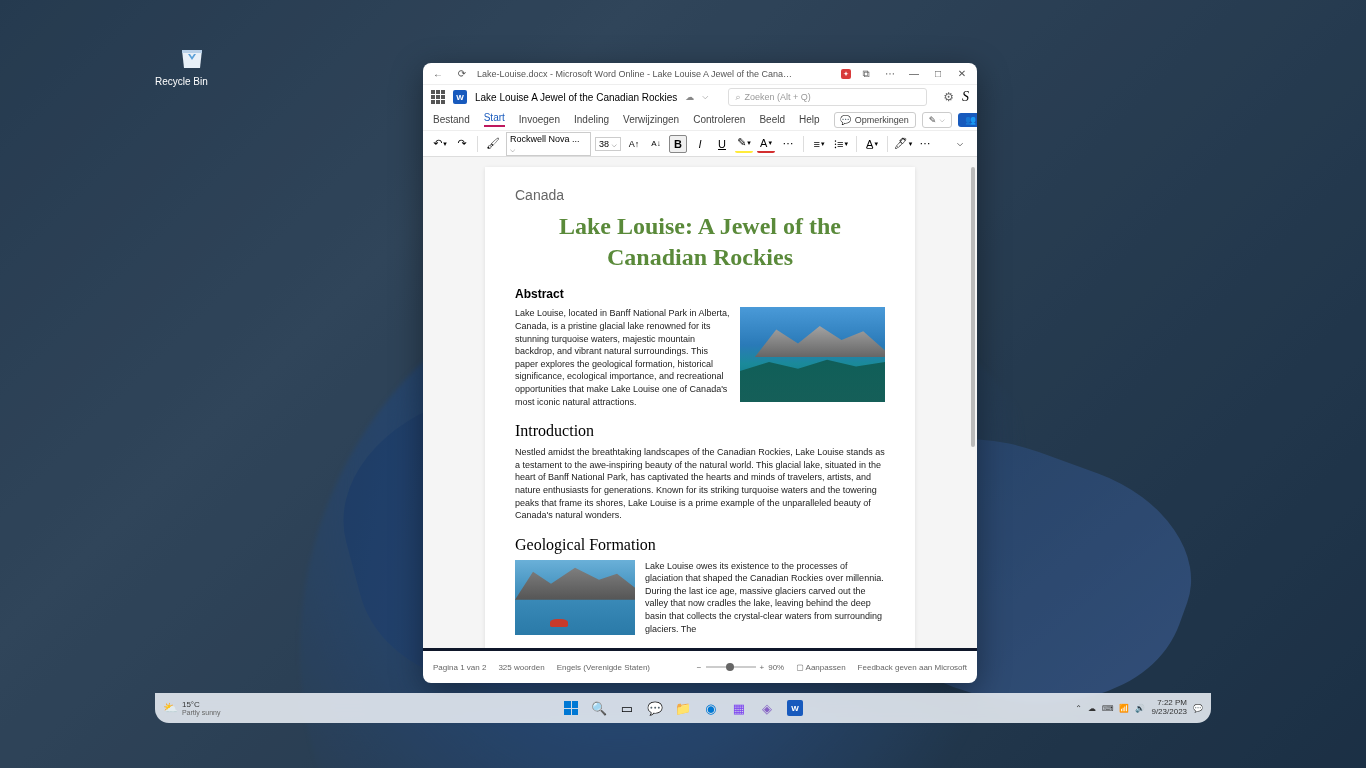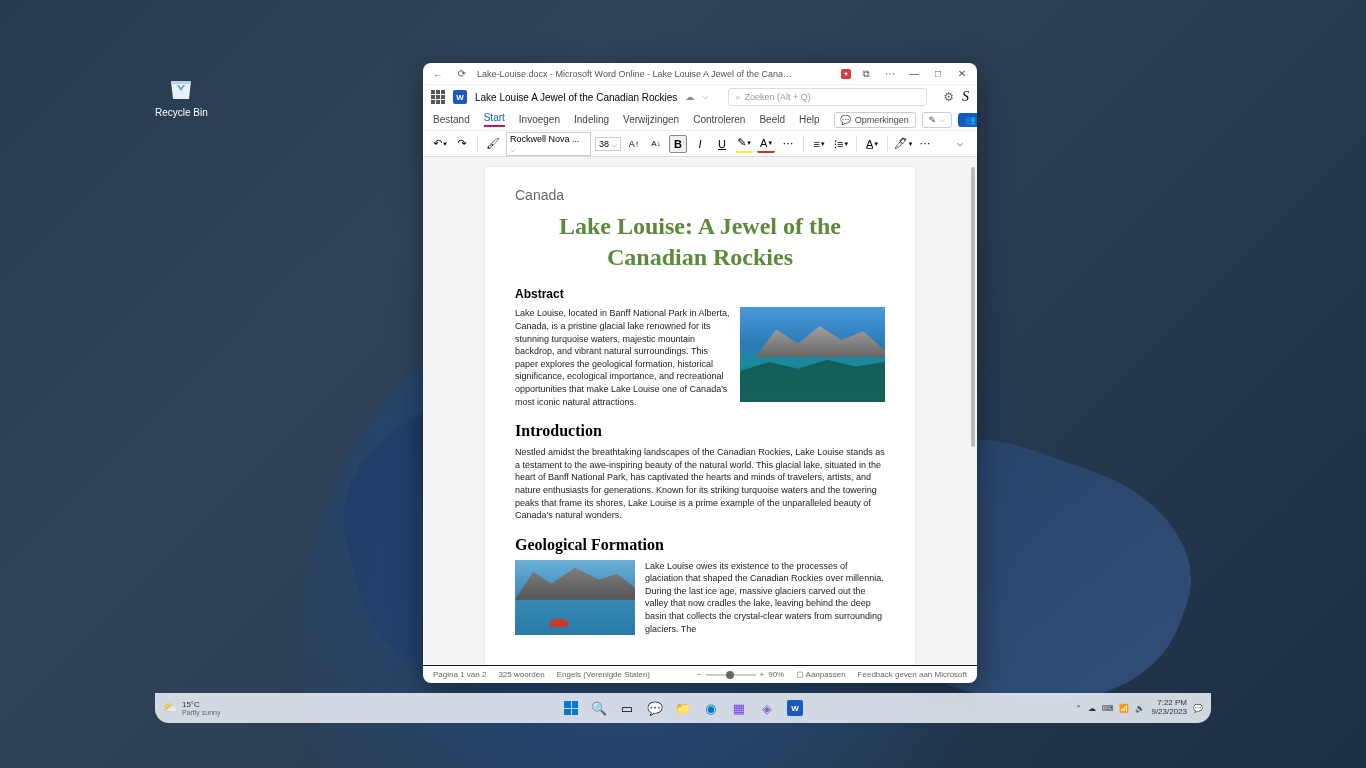--- a/index.html
+++ b/index.html
@@ -1,21 +1,21 @@
 <!DOCTYPE html>
 <html><head>
 <meta charset="utf-8">
 <style>
 *{margin:0;padding:0;box-sizing:border-box;font-family:'Segoe UI',sans-serif}
 body{width:1366px;height:768px;background:linear-gradient(135deg,#3a5a7a 0%,#4a6a8a 30%,#2a4a6a 100%);position:relative;overflow:hidden}
 .wallpaper-shape{position:absolute;width:800px;height:800px;background:radial-gradient(ellipse at 40% 30%,#4a7ab8 0%,#3a6aa8 30%,transparent 60%);border-radius:50%;top:250px;left:300px;filter:blur(2px)}
 .wallpaper-shape2{position:absolute;width:400px;height:300px;background:linear-gradient(120deg,#2a5a9a 0%,#4a7ac8 100%);border-radius:40% 60% 50% 50%;top:380px;left:350px;transform:rotate(-15deg);opacity:0.8}
 .wallpaper-shape3{position:absolute;width:350px;height:250px;background:linear-gradient(120deg,#3a6aaa 0%,#5a8ad8 100%);border-radius:50% 40% 60% 50%;top:450px;right:180px;transform:rotate(20deg);opacity:0.7}
 .overlay{position:absolute;inset:0;background:rgba(0,0,0,0.35)}
-.desktop-icon{position:absolute;top:71px;left:155px;text-align:center;color:#fff;font-size:10px}
+.desktop-icon{position:absolute;top:40px;left:155px;text-align:right;color:#fff;font-size:10px}
 .desktop-icon svg{width:32px;height:32px;margin-bottom:2px}
 .window{position:absolute;top:63px;left:423px;width:554px;height:620px;background:#fff;border-radius:8px;box-shadow:0 8px 32px rgba(0,0,0,0.4);display:flex;flex-direction:column;overflow:hidden}
 .titlebar{height:22px;display:flex;align-items:center;padding:0 6px;font-size:9px;color:#555;gap:6px;border-bottom:1px solid #eee}
 .titlebar .spacer{flex:1}
 .titlebar button{background:none;border:none;width:18px;height:18px;cursor:pointer;font-size:10px;color:#555;display:flex;align-items:center;justify-content:center}
 .appbar{height:24px;display:flex;align-items:center;padding:0 8px;gap:8px;font-size:10px}
 .waffle{width:14px;height:14px;display:grid;grid-template-columns:repeat(3,1fr);gap:1px}
 .waffle span{background:#555}
 .word-icon{width:14px;height:14px;background:#185abd;color:#fff;font-size:8px;font-weight:bold;display:flex;align-items:center;justify-content:center;border-radius:2px}
 .search{flex:1;max-width:200px;height:18px;border:1px solid #ddd;border-radius:3px;display:flex;align-items:center;padding:0 6px;font-size:9px;color:#999;gap:4px;margin-left:12px}
@@ -29,33 +29,33 @@
 .toolbar .sep{width:1px;height:16px;background:#ddd;margin:0 2px}
 .toolbar select,.toolbar .sel{border:1px solid #ccc;font-size:9px;padding:1px 3px;background:#fff}
 .toolbar button{background:none;border:none;width:18px;height:18px;font-size:11px;cursor:pointer;display:flex;align-items:center;justify-content:center;border-radius:2px}
 .toolbar button.on{border:1px solid #888;background:#f0f0f0}
 .toolbar .drop::after{content:'▾';font-size:7px;margin-left:1px}
 .document-area{flex:1;background:#f5f5f5;overflow-y:auto;padding:10px 30px;position:relative}
 .page{background:#fff;width:430px;margin:0 auto;padding:20px 30px;box-shadow:0 1px 4px rgba(0,0,0,0.1);min-height:560px}
 .doc-header{font-size:14px;color:#666;margin-bottom:8px}
 .doc-title{font-family:Georgia,serif;font-size:24px;font-weight:bold;color:#5a8a3a;text-align:center;line-height:1.3;margin-bottom:14px}
 .doc-h2{font-size:12px;font-weight:bold;margin:12px 0 6px}
-.doc-h3{font-family:Georgia,serif;font-size:16px;font-weight:bold;margin:14px 0 6px}
+.doc-h3{font-family:Georgia,serif;font-size:16px;font-weight:normal;margin:14px 0 6px}
 .doc-p{font-size:9px;line-height:1.4;color:#222}
 .abstract-row{display:flex;gap:10px}
 .abstract-row .doc-p{flex:1}
 .img-lake{width:145px;height:95px;background:linear-gradient(180deg,#4a9ad8 0%,#2a7ab8 40%,#1a8a9a 60%,#0a6a7a 100%);position:relative;overflow:hidden;flex-shrink:0}
 .img-lake::before{content:'';position:absolute;top:15px;left:0;right:0;height:35px;background:linear-gradient(180deg,#aaa 0%,#666 100%);clip-path:polygon(10% 100%,25% 20%,40% 60%,55% 10%,70% 50%,85% 25%,100% 80%,100% 100%,0 100%)}
 .img-lake::after{content:'';position:absolute;bottom:0;left:0;right:0;height:45px;background:linear-gradient(180deg,#0a4a3a 0%,#1a5a4a 100%);clip-path:polygon(0 30%,20% 10%,40% 25%,60% 5%,80% 20%,100% 10%,100% 100%,0 100%);opacity:0.7}
 .geo-row{display:flex;gap:10px}
 .img-geo{width:120px;height:75px;background:linear-gradient(180deg,#6ab0d8 0%,#3a8ab8 50%,#2a7aa8 100%);position:relative;flex-shrink:0;overflow:hidden}
 .img-geo::before{content:'';position:absolute;top:0;left:0;right:0;height:40px;background:linear-gradient(180deg,#888 0%,#555 100%);clip-path:polygon(0 100%,15% 30%,30% 60%,50% 20%,70% 50%,85% 35%,100% 70%,100% 100%)}
 .img-geo::after{content:'';position:absolute;bottom:8px;left:35px;width:18px;height:8px;background:#c83a2a;border-radius:40% 40% 20% 20%}
 .scrollbar-indicator{position:absolute;right:2px;top:10px;width:4px;height:280px;background:#bbb;border-radius:2px}
-.statusbar{height:18px;display:flex;align-items:center;padding:8px 10px;font-size:8px;color:#666;gap:12px;border-top:1px solid #0f172a}
+.statusbar{height:18px;display:flex;align-items:center;padding:16px 10px;font-size:8px;color:#666;gap:12px;border-top:3px solid #0f172a}
 .statusbar .spacer{flex:1}
 .statusbar .zoom{display:flex;align-items:center;gap:4px}
 .zoom-track{width:50px;height:2px;background:#ccc;position:relative}
 .zoom-thumb{position:absolute;left:40%;top:-3px;width:8px;height:8px;background:#666;border-radius:50%}
 .taskbar{position:absolute;bottom:45px;left:155px;right:155px;height:30px;background:rgba(240,245,250,0.85);backdrop-filter:blur(10px);display:flex;align-items:center;border-bottom-left-radius:14px;border-bottom-right-radius:14px}
 .weather{position:absolute;left:8px;display:flex;align-items:center;gap:4px;font-size:8px;color:#333}
 .taskbar-center{margin:0 auto;display:flex;gap:6px;align-items:center}
 .taskbar-center button{width:22px;height:22px;border:none;background:none;cursor:pointer;display:flex;align-items:center;justify-content:center;border-radius:3px;font-size:13px}
 .win-logo{display:grid;grid-template-columns:1fr 1fr;gap:1px;width:14px;height:14px}
 .win-logo span:nth-child(1){background:#0078d4}

